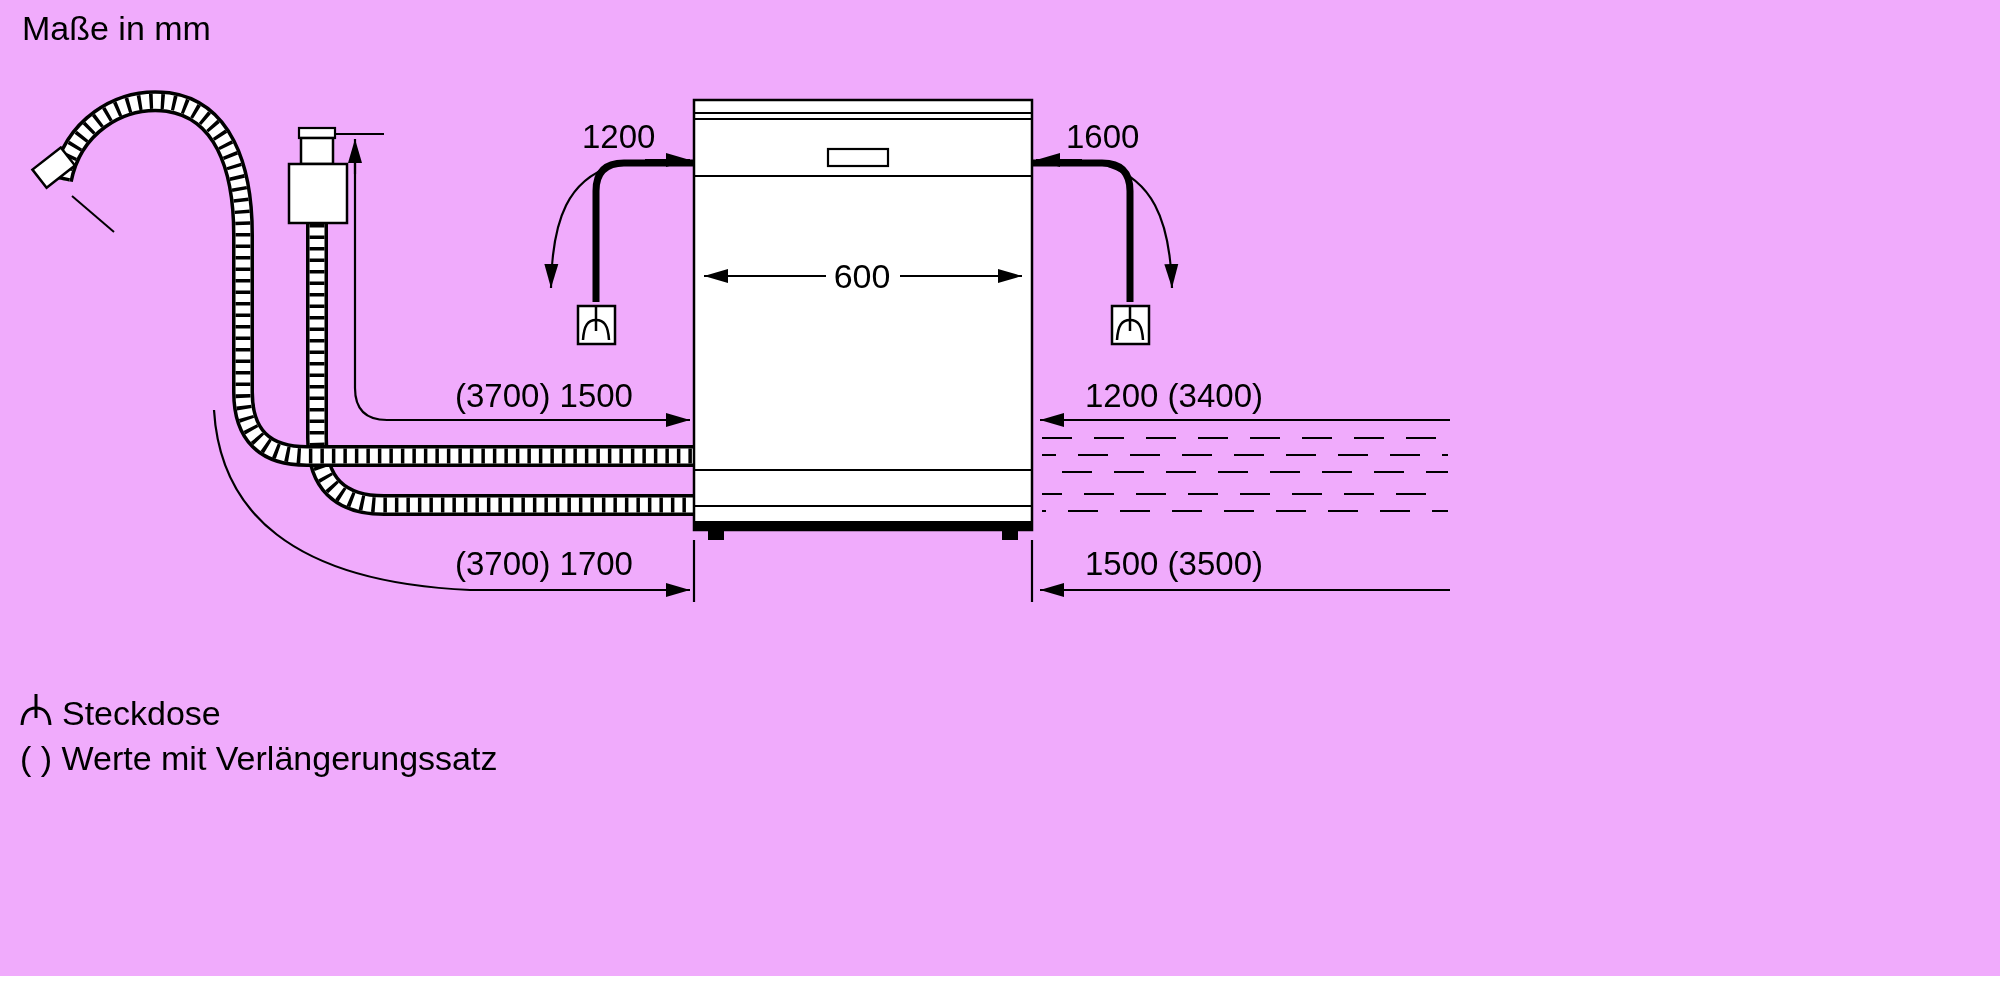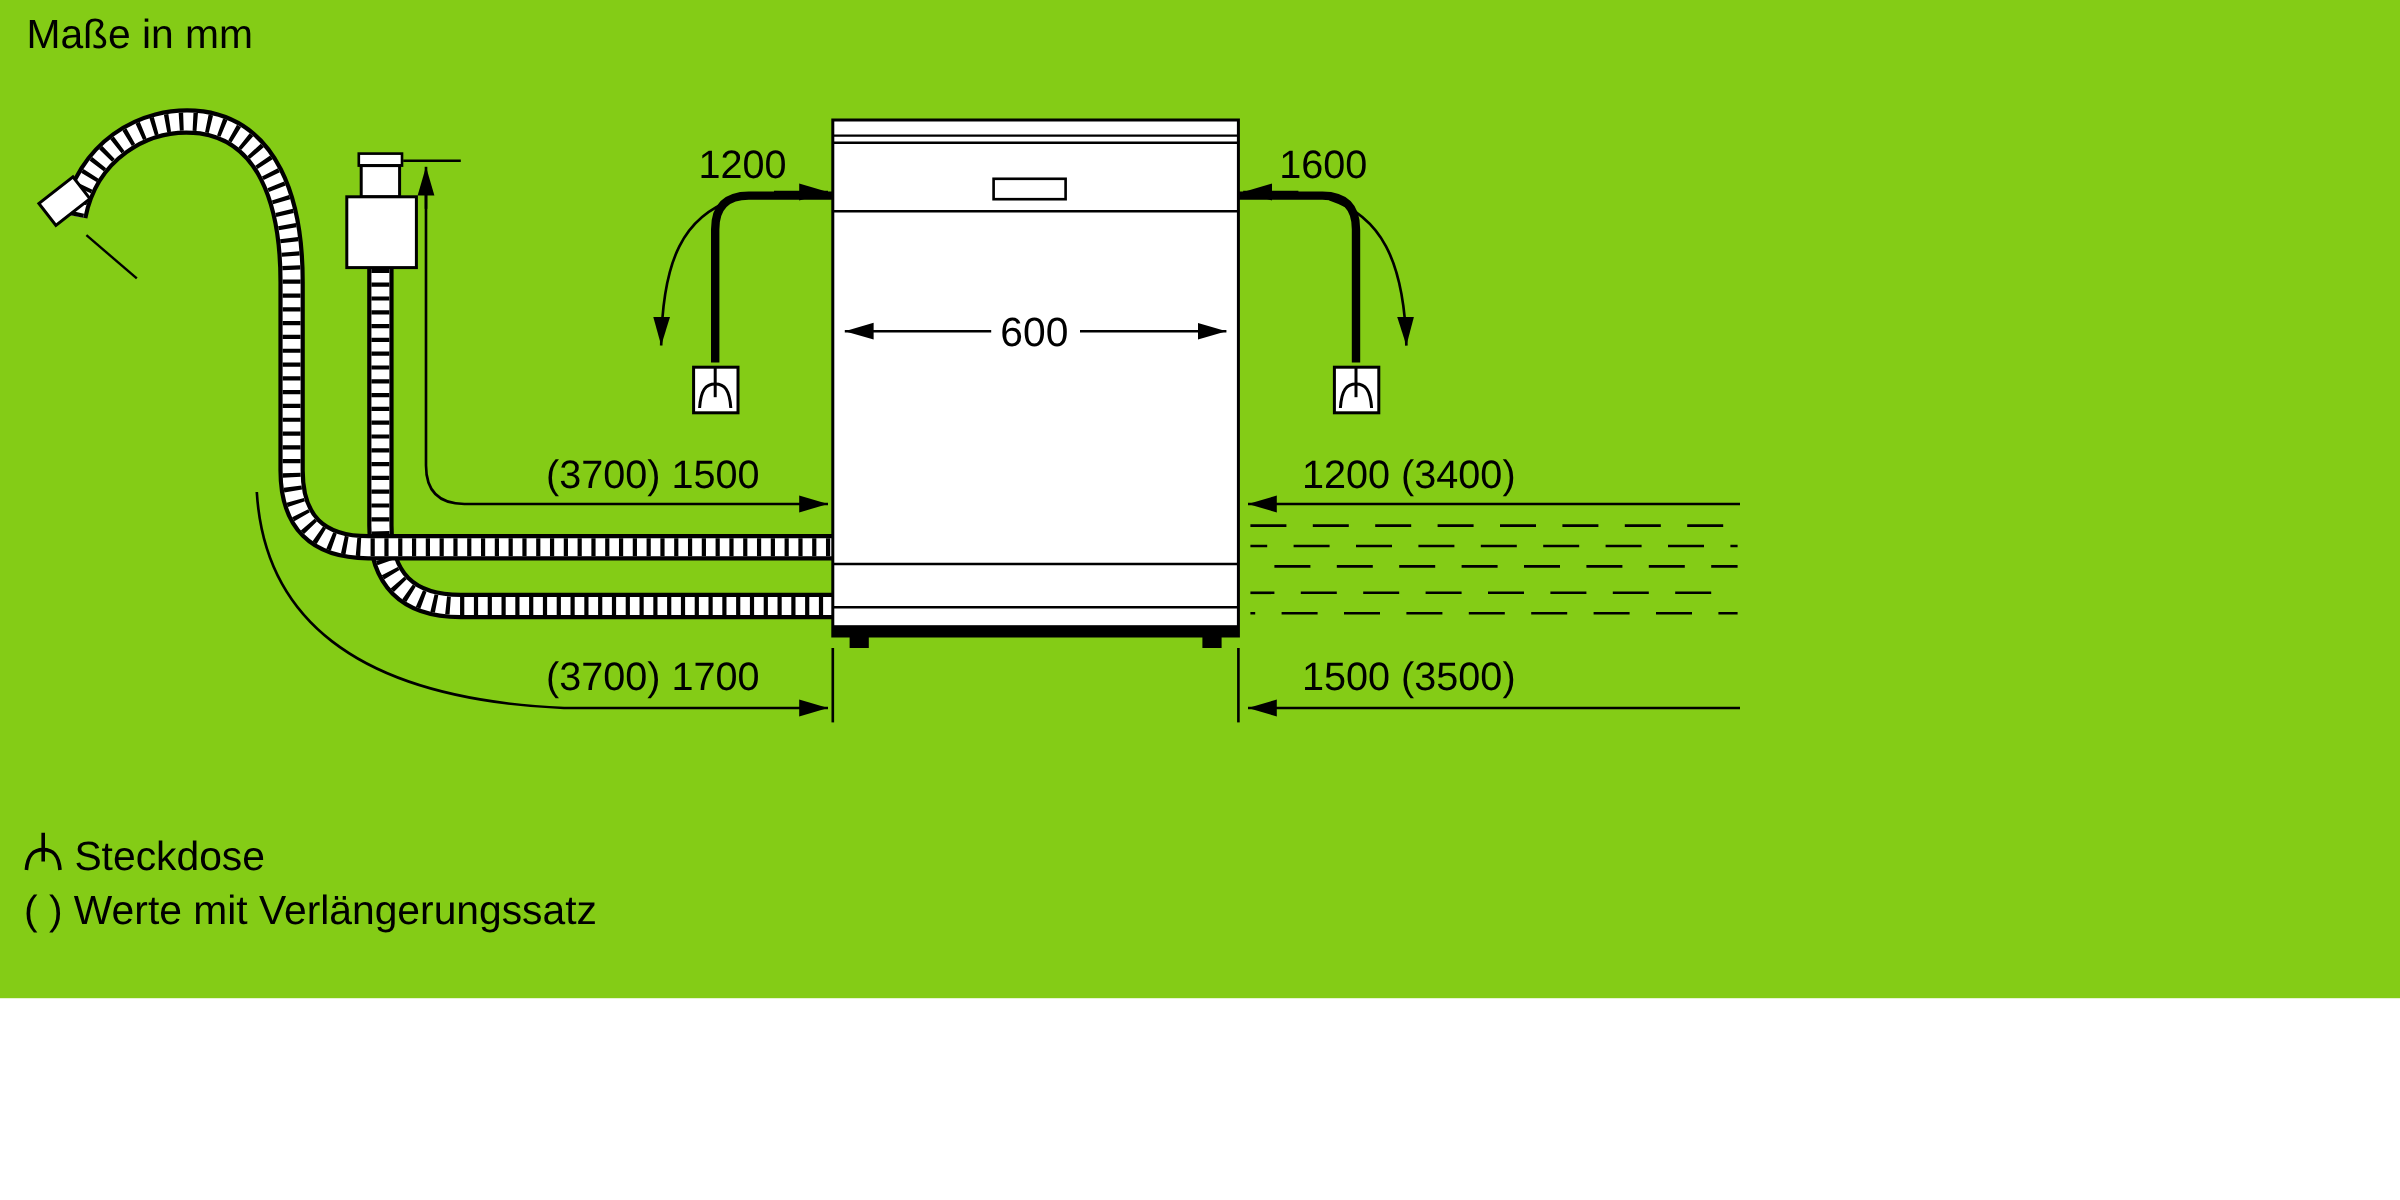--- a/index.html
+++ b/index.html
@@ -1,16 +1,16 @@
 <!DOCTYPE html>
 <html><head>
 <meta charset="utf-8">
 <style>
   html,body { margin:0; padding:0; background:#ffffff; }
-  .canvas { position:relative; width:2000px; height:832px; background:#84cc16; overflow:hidden;text-align:right; }
+  .canvas { position:relative; width:2000px; height:976px; background:#f0abfc; overflow:hidden;text-align:right; }
   svg { position:absolute; inset:0; display:block; }
   text { font-family:"Liberation Sans","DejaVu Sans",sans-serif; fill:#000; }
   .dim  { font-size:33px; }
   .big  { font-size:34px; }
 </style>
 </head>
 <body>
 
 <div class="canvas">
 <svg width="2000" height="1000" viewBox="0 0 2000 1000">

